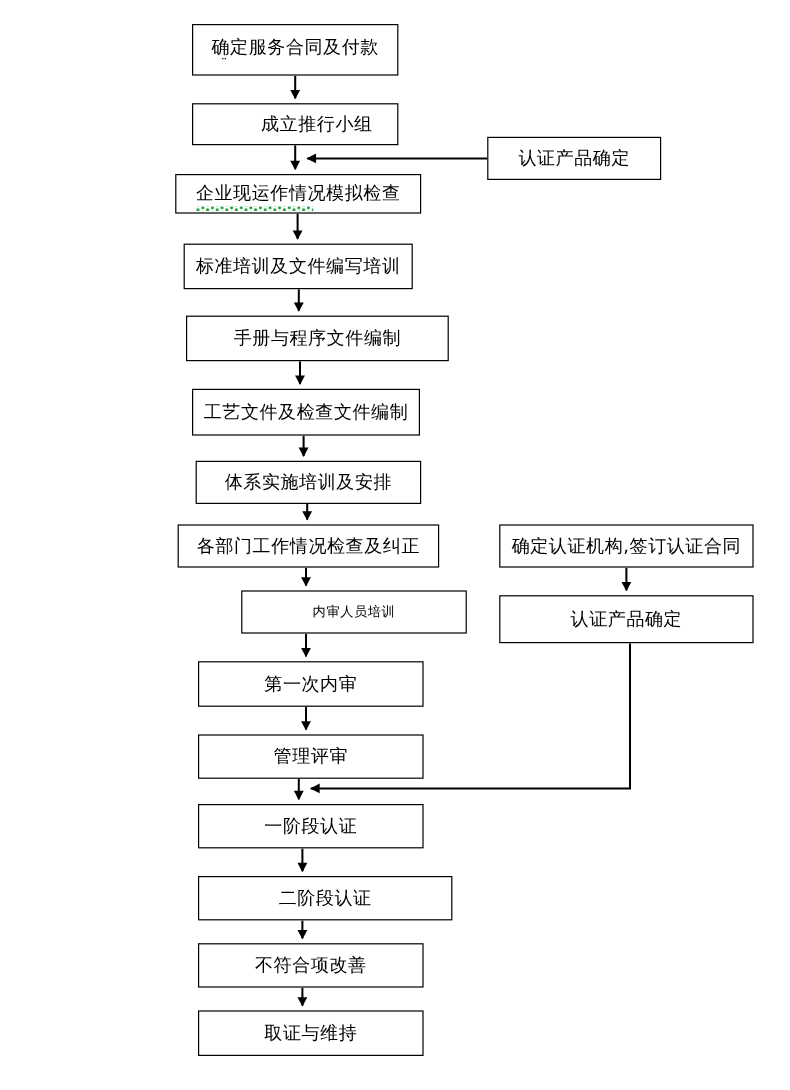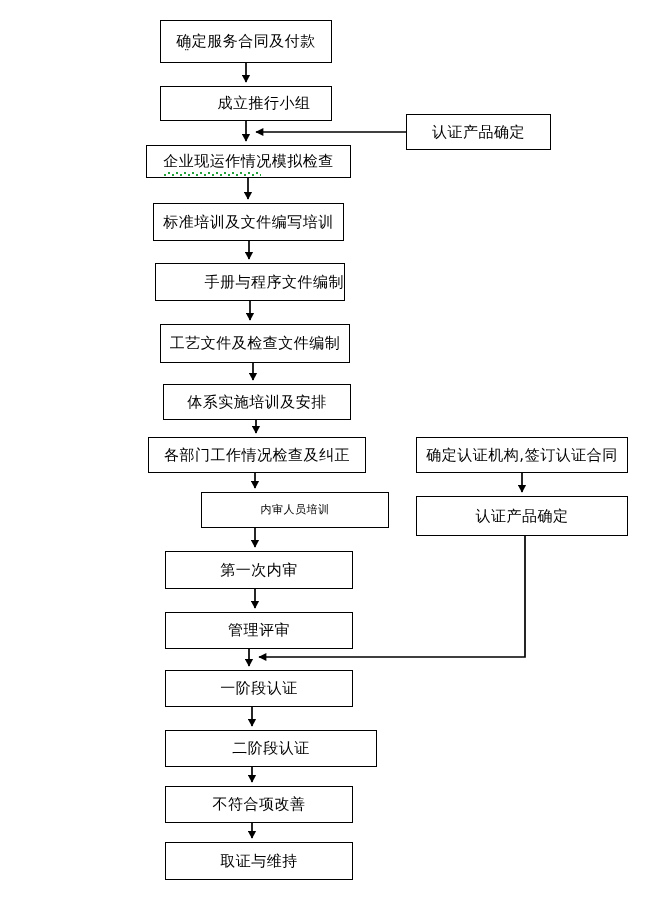--- a/index.html
+++ b/index.html
@@ -96,38 +96,38 @@
       <line x1="252" y1="823" x2="252" y2="838" marker-end="url(#arrowhead-down)"></line>
     </g>
 
     <g stroke="#000000" stroke-width="1.7" fill="none">
       <line x1="406" y1="132" x2="256" y2="132" marker-end="url(#arrowhead-left)"></line>
       <line x1="522" y1="473" x2="522" y2="492" marker-end="url(#arrowhead-down)"></line>
       <polyline points="525,536 525,657 259,657" marker-end="url(#arrowhead-left)"></polyline>
     </g>
   </svg>
 
-  <div class="node" style="left:160px; top:20px; width:172px; height:43px; font-size:15px;">
+  <div class="node" style="left:160px; top:20px; width:172px; height:43px; font-size:15px;font-family:Liberation Mono, monospace;">
     <span class="node-label">确定服务合同及付款</span>
   </div>
   <div class="stray-mark" style="left:184px; top:48px;">¨</div>
 
   <div class="node" style="left:160px; top:86px; width:172px; height:35px; font-size:15px;padding-left:36px;">
     <span class="node-label">成立推行小组</span>
   </div>
 
   <div class="node" style="left:146px; top:145px; width:205px; height:33px; font-size:15px;">
     <span class="node-label">企业现运作情况模拟检查<span class="squiggle" style="width:98px;"></span></span>
   </div>
 
   <div class="node" style="left:153px; top:203px; width:191px; height:38px; font-size:15px;">
     <span class="node-label">标准培训及文件编写培训</span>
   </div>
 
-  <div class="node" style="left:155px; top:263px; width:190px; height:38px; font-size:15px;justify-content:flex-end;">
+  <div class="node" style="left:155px; top:263px; width:219px; height:38px; font-size:15px;">
     <span class="node-label">手册与程序文件编制</span>
   </div>
 
   <div class="node" style="left:160px; top:324px; width:190px; height:39px; font-size:15px;">
     <span class="node-label">工艺文件及检查文件编制</span>
   </div>
 
   <div class="node" style="left:163px; top:384px; width:188px; height:36px; font-size:15px;">
     <span class="node-label">体系实施培训及安排</span>
   </div>

